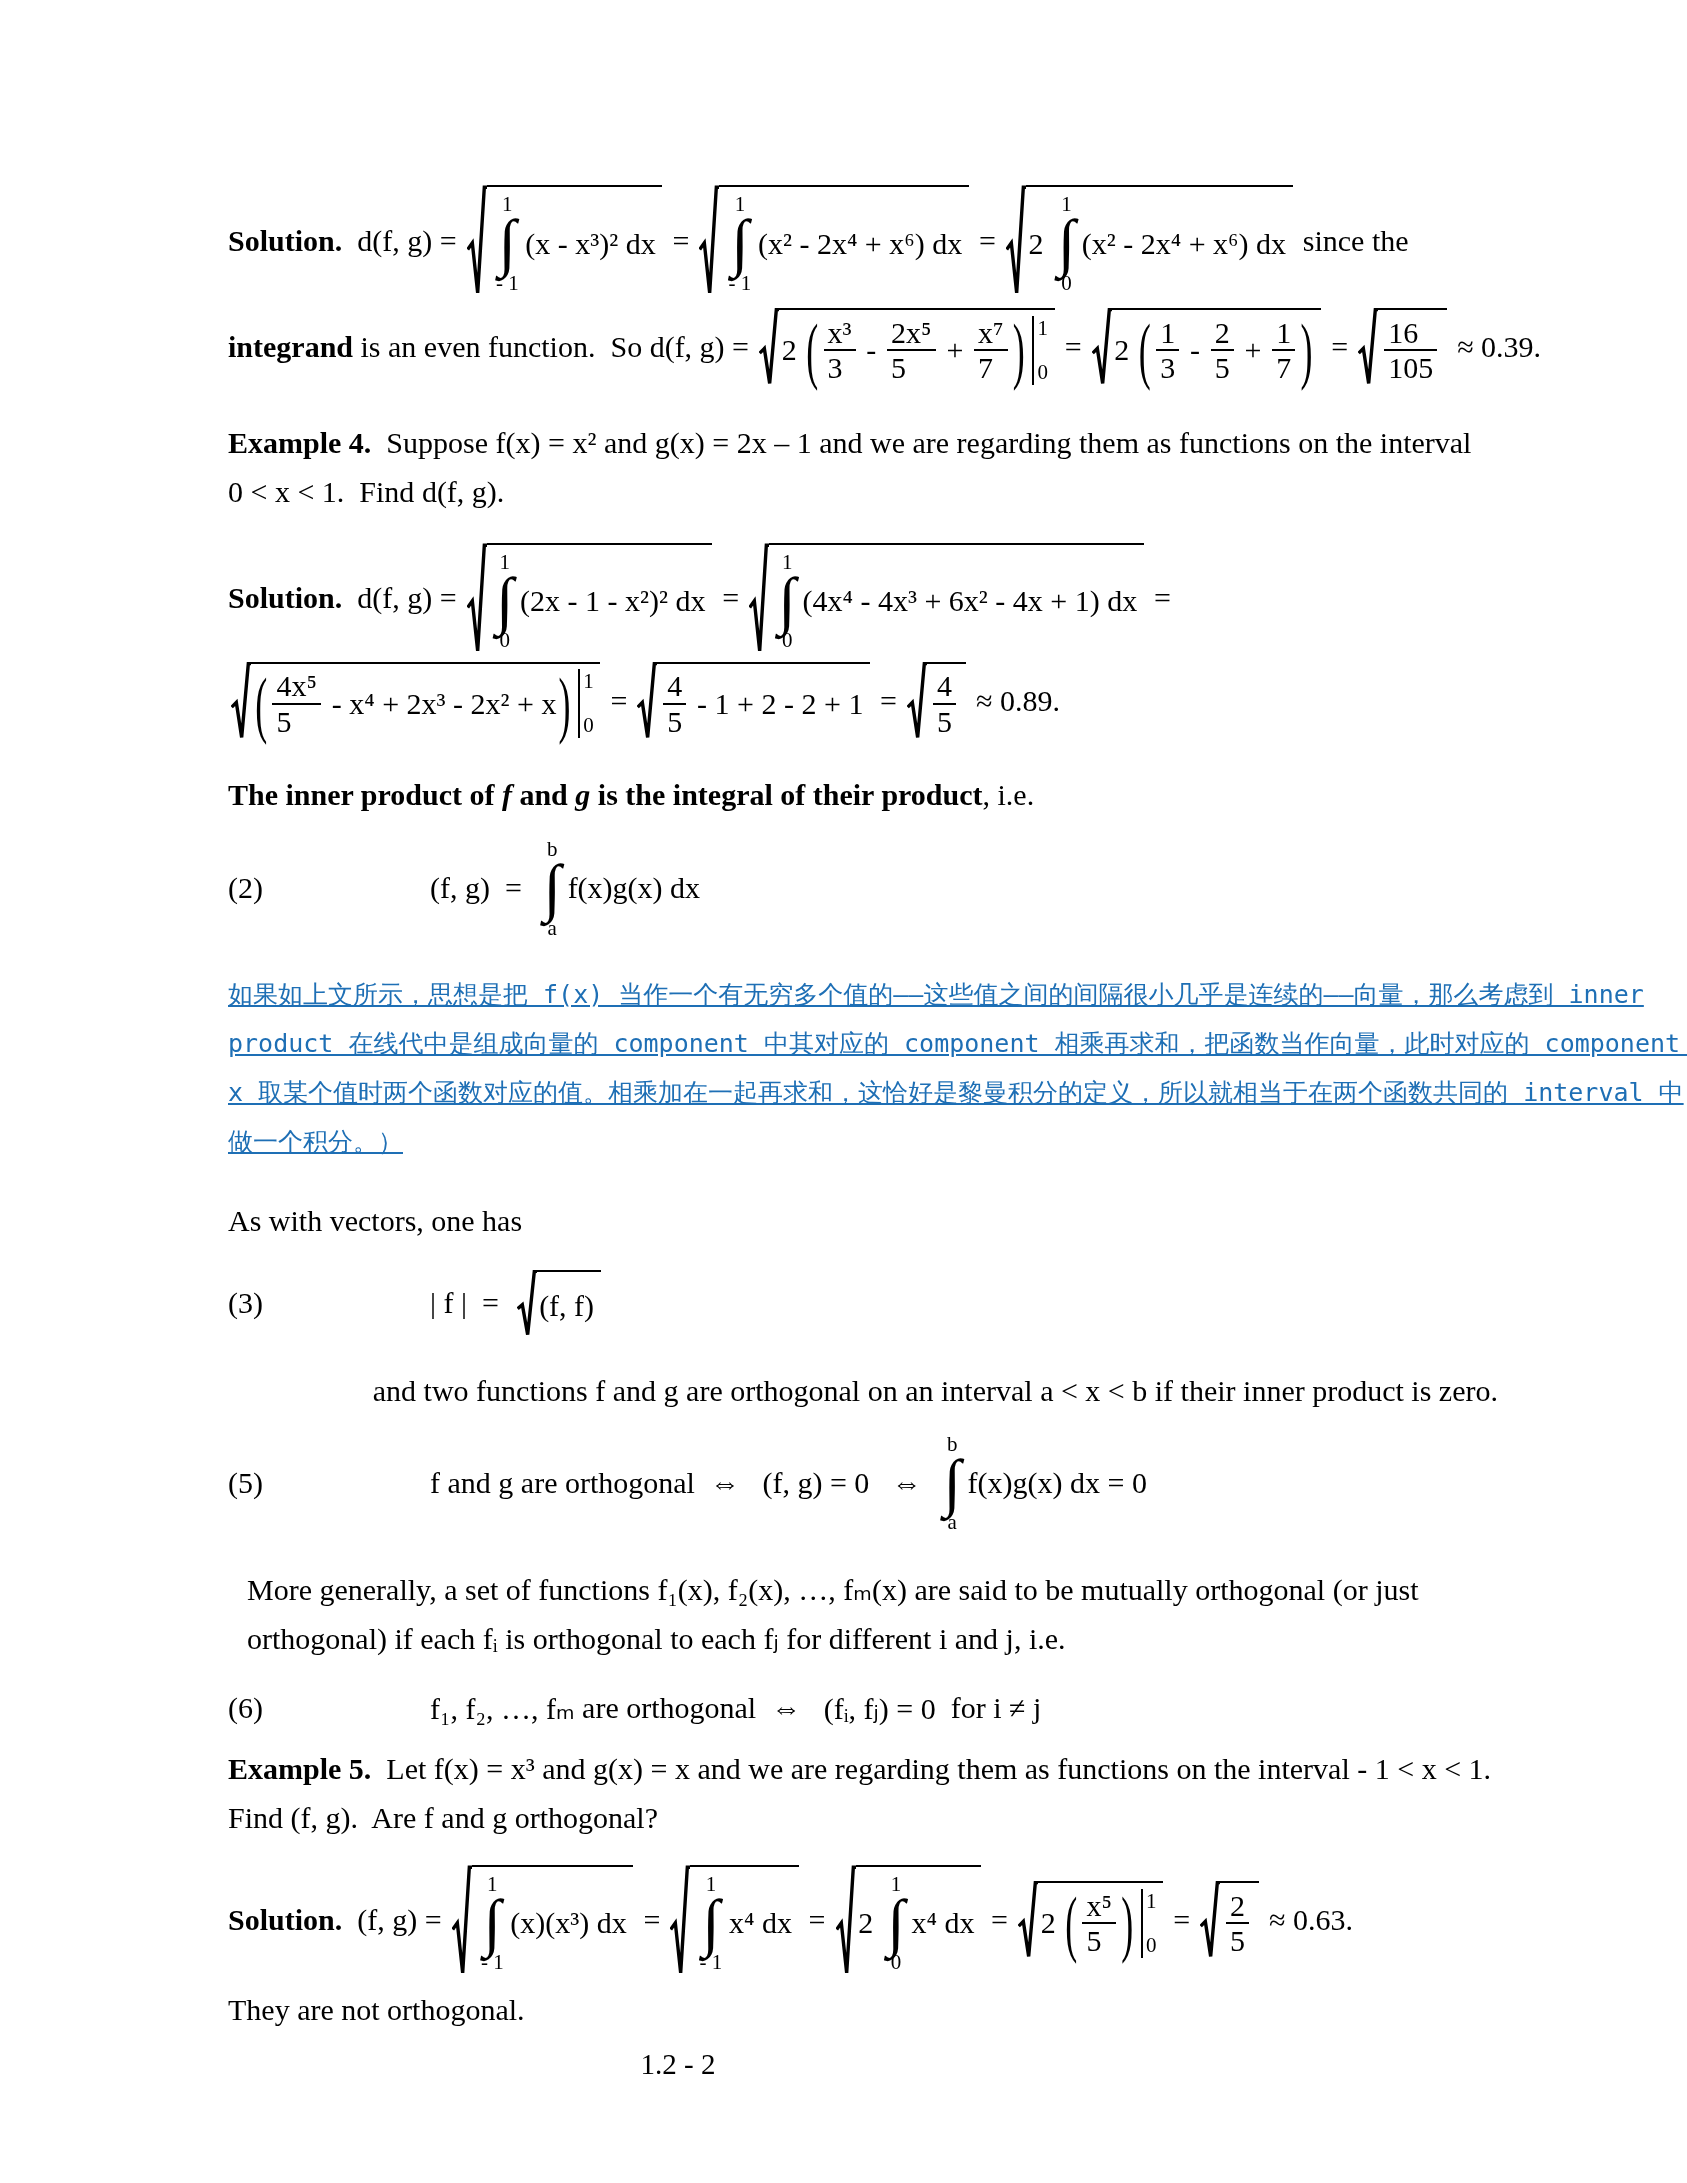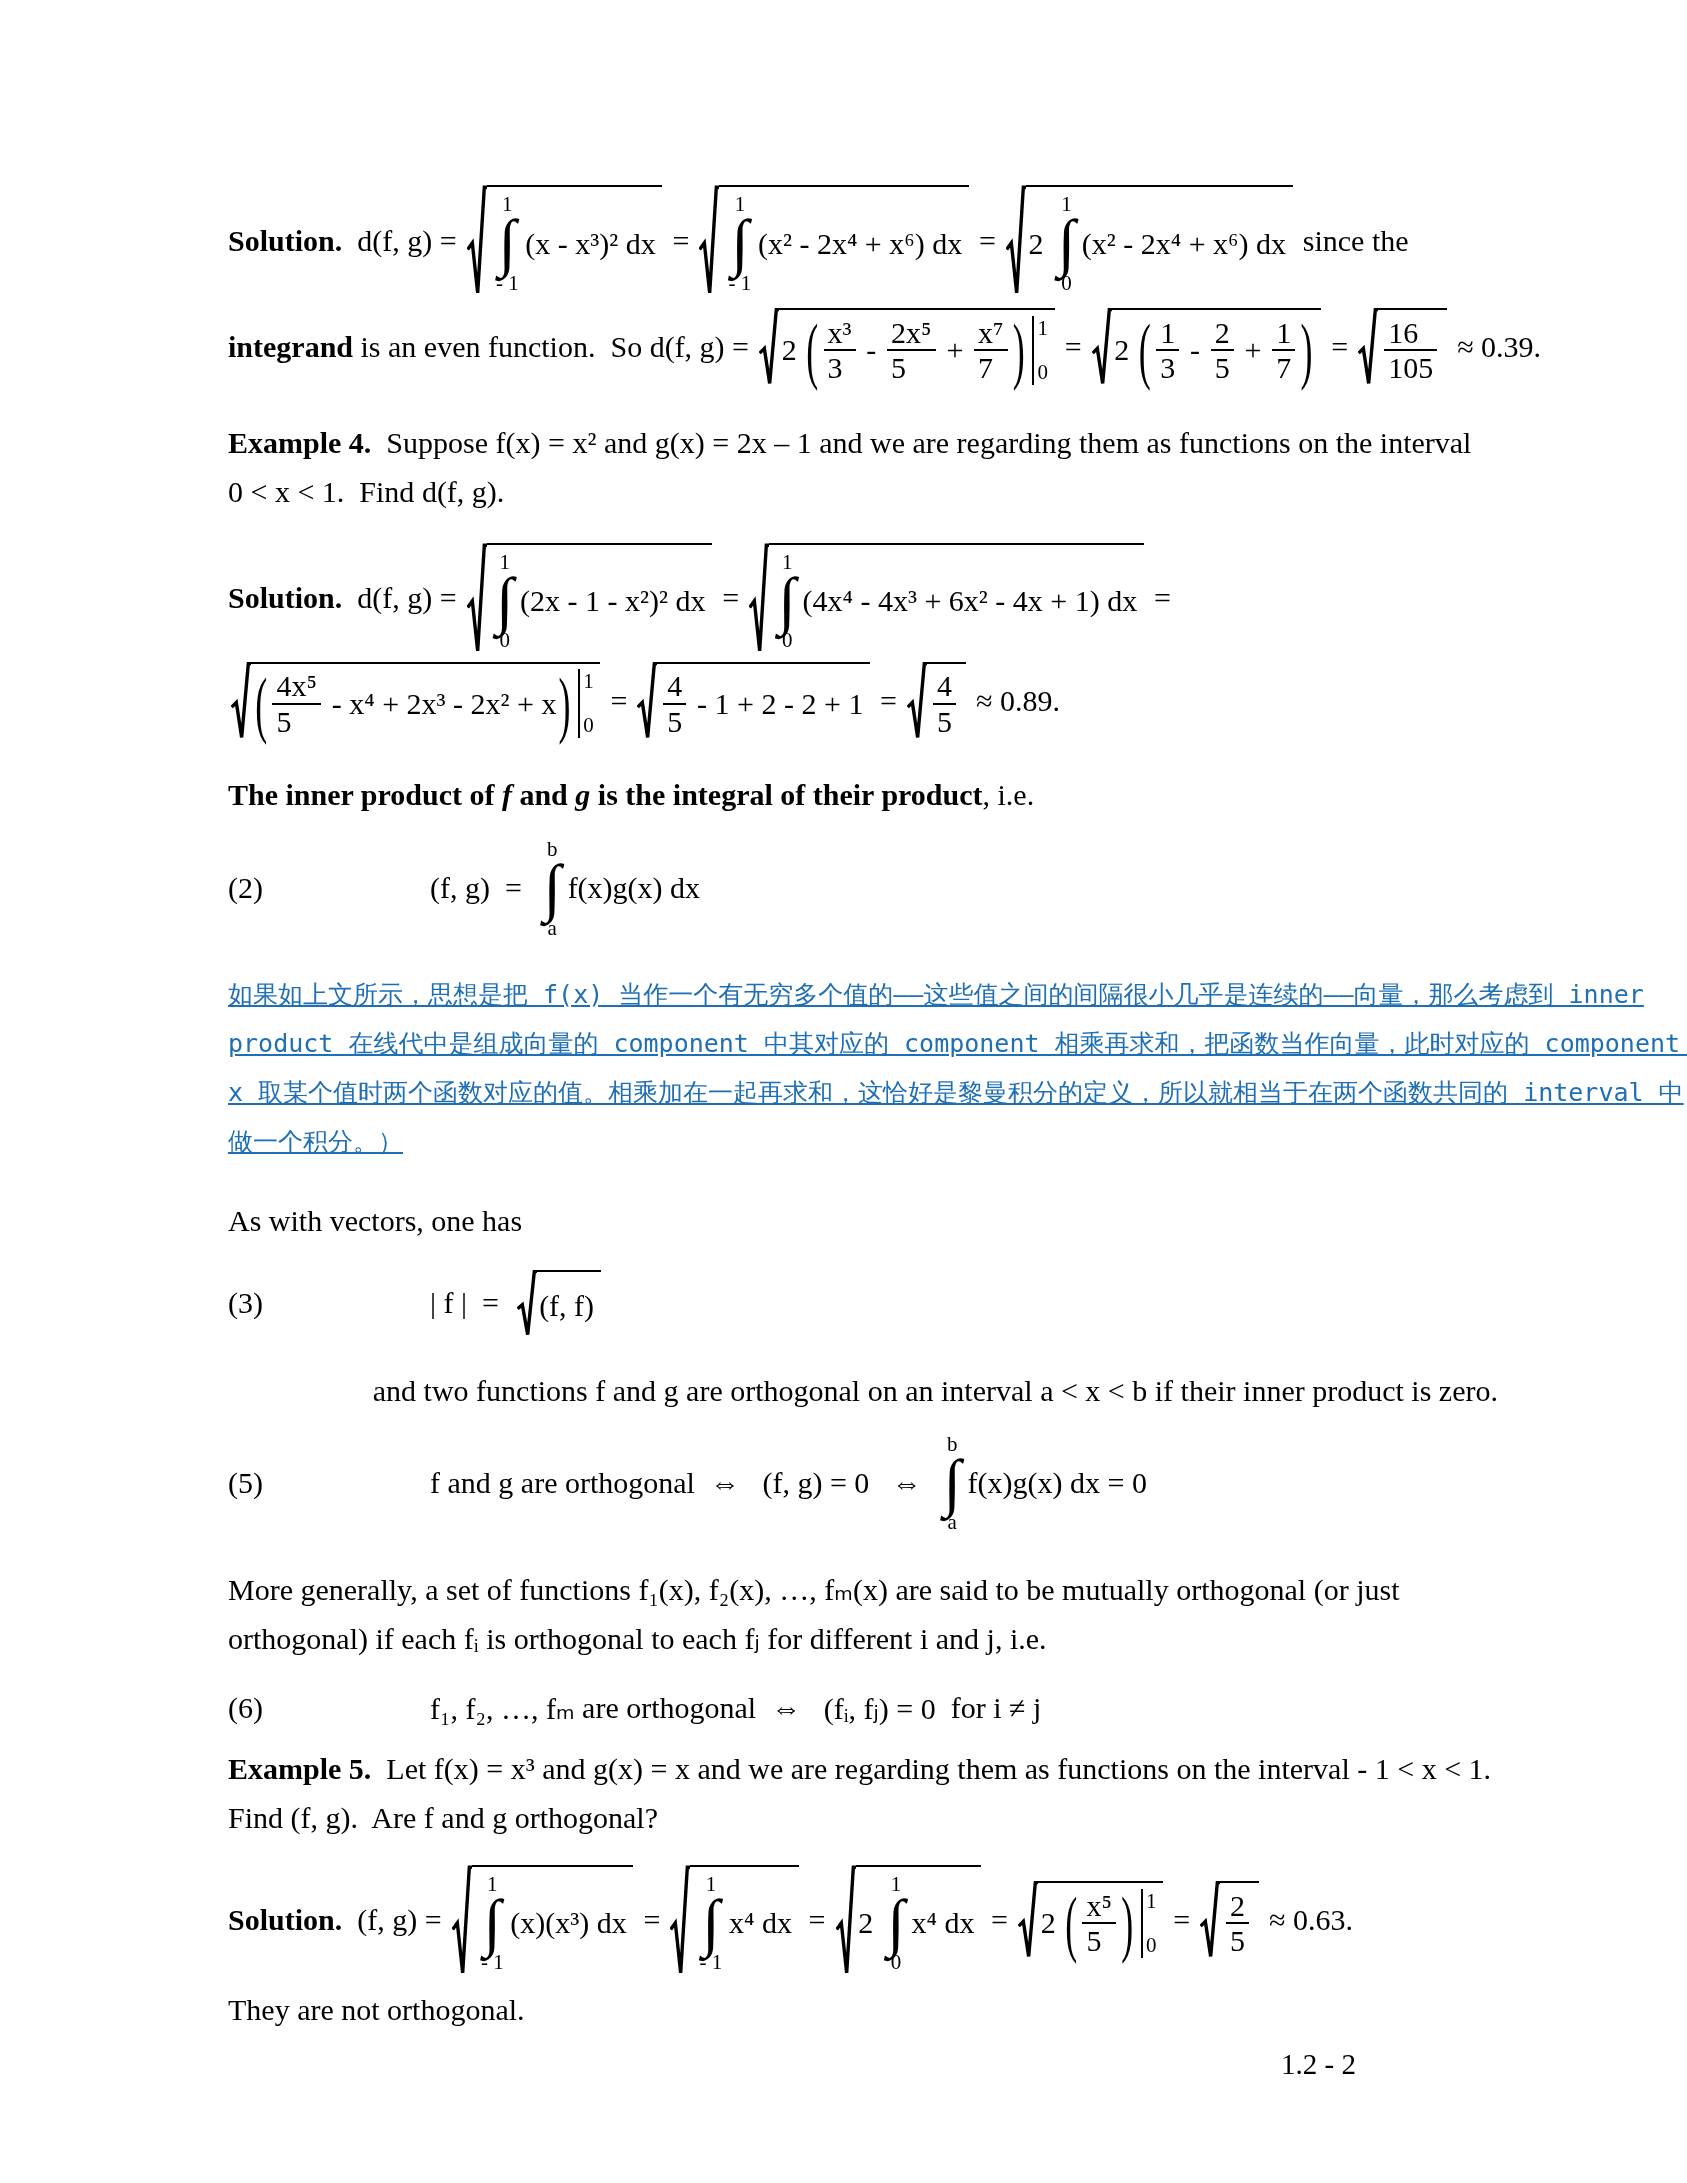--- a/index.html
+++ b/index.html
@@ -33,21 +33,21 @@
   
   .eval { display: inline-flex; align-self: stretch; margin-left: 5.3px; }
   .ebar { width: 2.1px; background: #000; }
   .elims { display: flex; flex-direction: column; justify-content: space-between; font-size: 21px; padding-left: 3.3px; }
   
   .eqrow { display: flex; align-items: center; white-space: pre; }
   .eqnum { width: 202px; flex: none; }
   
   .note { color: #1e6fb5; font-size: 25px; font-family: "DejaVu Sans Mono", "Liberation Serif", monospace; }
   .note div { line-height: 49px; white-space: pre; text-decoration: underline; }
-  .footer { position: absolute; left: 0; top: 2048px; width: 1356px; text-align: right; font-size: 29px; }
+  .footer { position: absolute; left: 0; top: 2048px; width: 1356px; text-align: center; font-size: 29px; }
 </style>
 </head>
 <body>
 
 <div class="page">
 <div class="content">
 
   <div class="row-math" style="margin-top:185px;">
     <span class="b">Solution.</span><span class="mi">  d(f, g) = </span>
     <span class="sqrt"><svg class="rad" viewBox="0 0 30 100" preserveAspectRatio="none" aria-hidden="true">
@@ -140,21 +140,21 @@
 
   <div class="tline" style="margin-top:30px;text-align:right;"><span>and two functions </span><span class="mi">f</span><span> and </span><span class="mi">g</span><span> are orthogonal on an interval </span><span class="mi">a &lt; x &lt; b</span><span> if their inner product is zero.</span></div>
 
   <div class="eqrow" style="margin-top:16.5px;">
     <span class="eqnum">(5)</span>
     <span class="mi">f</span><span> and </span><span class="mi">g</span><span> are orthogonal  </span><span>⇔</span><span>   </span><span class="mi">(f, g) = 0</span><span>   </span><span>⇔</span><span>  </span>
     <span class="intg"><span class="lim mi">b</span><span class="isign">∫</span><span class="lim mi">a</span></span>
     <span class="mi">f(x)g(x) dx = 0</span>
   </div>
 
-  <div style="margin-top:30px;">
+  <div style="margin-top:30px;margin-left:19px;">
     <div class="tline"><span>More generally, a set of functions </span><span class="mi">f₁(x), f₂(x), …, fₘ(x)</span><span> are said to be mutually orthogonal (or just</span></div>
     <div class="tline"><span>orthogonal) if each </span><span class="mi">fᵢ</span><span> is orthogonal to each </span><span class="mi">fⱼ</span><span> for different </span><span class="mi">i</span><span> and </span><span class="mi">j</span><span>, i.e.</span></div>
   </div>
 
   <div class="eqrow" style="margin-top:28px;">
     <span class="eqnum">(6)</span>
     <span class="mi">f₁, f₂, …, fₘ</span><span> are orthogonal  </span><span>⇔</span><span>   </span><span class="mi">(fᵢ, fⱼ) = 0</span><span>  for </span><span class="mi">i ≠ j</span>
   </div>
 
   <div style="margin-top:18px;">

